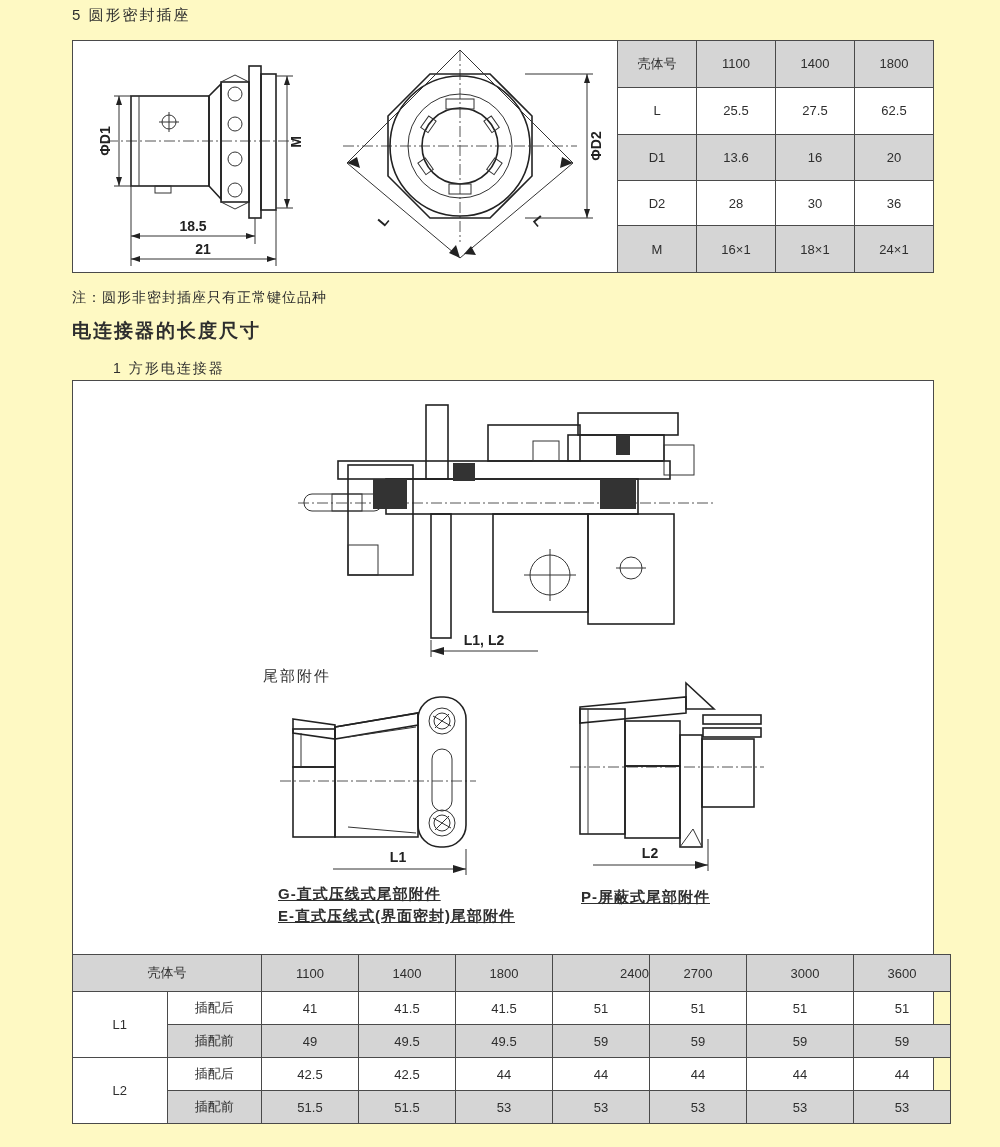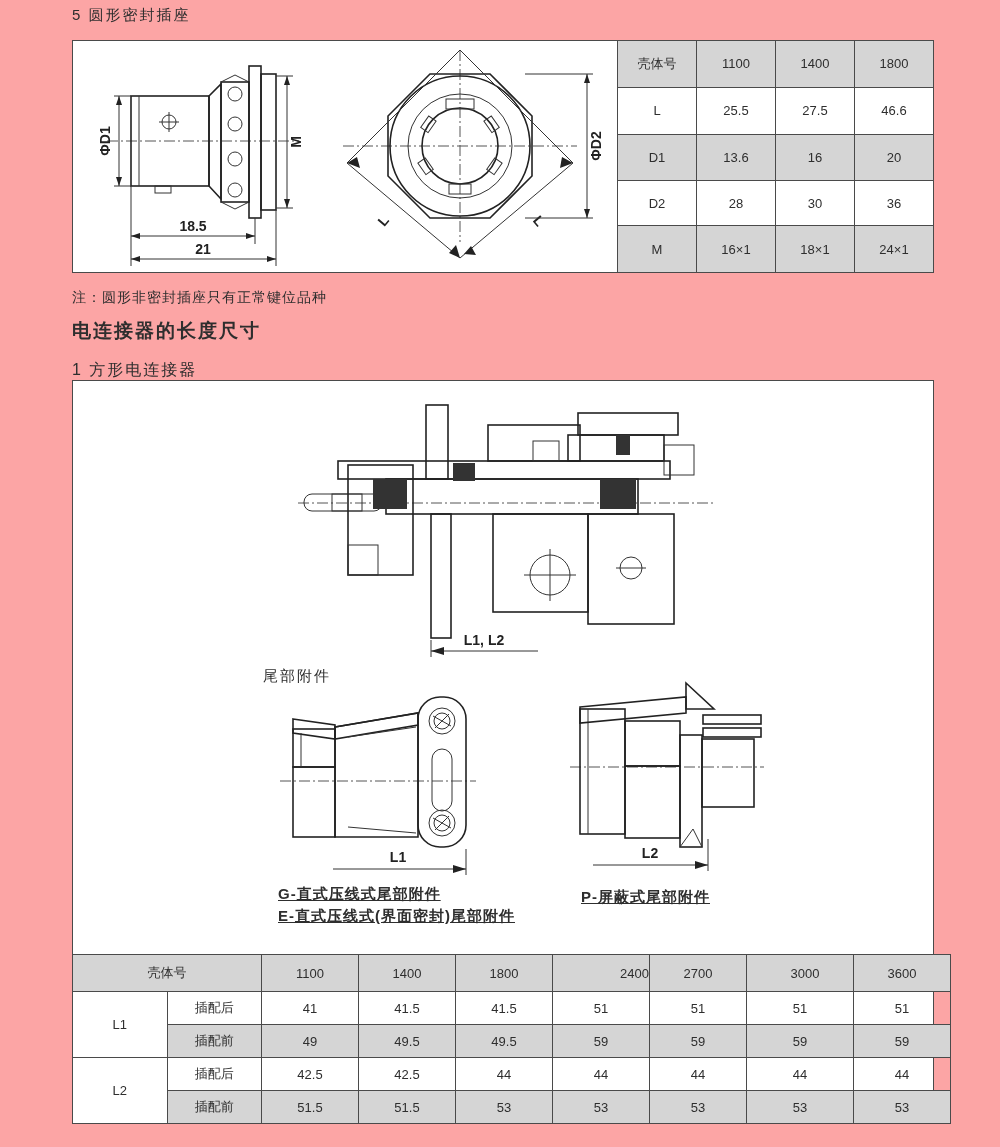--- a/index.html
+++ b/index.html
@@ -1,22 +1,22 @@
 <!DOCTYPE html>
 <html><head>
 <meta charset="utf-8">
 <style>
   html,body{margin:0;padding:0;background:#fff;}
-  #page{position:relative;width:1000px;height:1147px;background:#fca5a5;
+  #page{position:relative;width:1000px;height:1147px;background:#fef9c3;
         font-family:"Liberation Sans","DejaVu Sans",sans-serif;color:#2e2e2e;overflow:hidden;}
   .abs{position:absolute;}
   .h1{font-size:15px;letter-spacing:2px;}
   .note{font-size:14px;letter-spacing:1px;}
   .h2{font-size:19px;font-weight:bold;letter-spacing:2px;}
-  .h3{font-size:16px;letter-spacing:2px;}
+  .h3{font-size:14px;letter-spacing:2px;margin-left:41px;}
   .fig-box{position:absolute;border:1.5px solid #4a4a4a;background:#fff;}
   
   table{border-collapse:collapse;table-layout:fixed;}
   td,th{border:1px solid #4a4a4a;text-align:center;vertical-align:middle;
         font-size:13px;font-weight:normal;color:#2e2e2e;padding:0;}
   .shade{background:#d5d5d5;}
   #spec-table{position:absolute;top:-1px;right:-1px;bottom:-1px;width:313px;height:calc(100% + 2px);
               border:1.5px solid #4a4a4a;}
   #len-table{position:absolute;left:-1px;right:-1px;bottom:-1px;width:calc(100% + 2px);height:169px;
              border:1.5px solid #4a4a4a;}
@@ -128,21 +128,21 @@
           <tr class="shade" style="height:46px;">
         <td>壳体号</td>
         <td>1100</td>
         <td>1400</td>
         <td>1800</td>
       </tr>
       <tr style="height:46px;">
         <td>L</td>
         <td>25.5</td>
         <td>27.5</td>
-        <td>46.6</td>
+        <td>62.5</td>
       </tr>
       <tr class="shade" style="height:46px;">
         <td>D1</td>
         <td>13.6</td>
         <td>16</td>
         <td>20</td>
       </tr>
       <tr style="height:44px;margin-top:23px;">
         <td>D2</td>
         <td>28</td>

